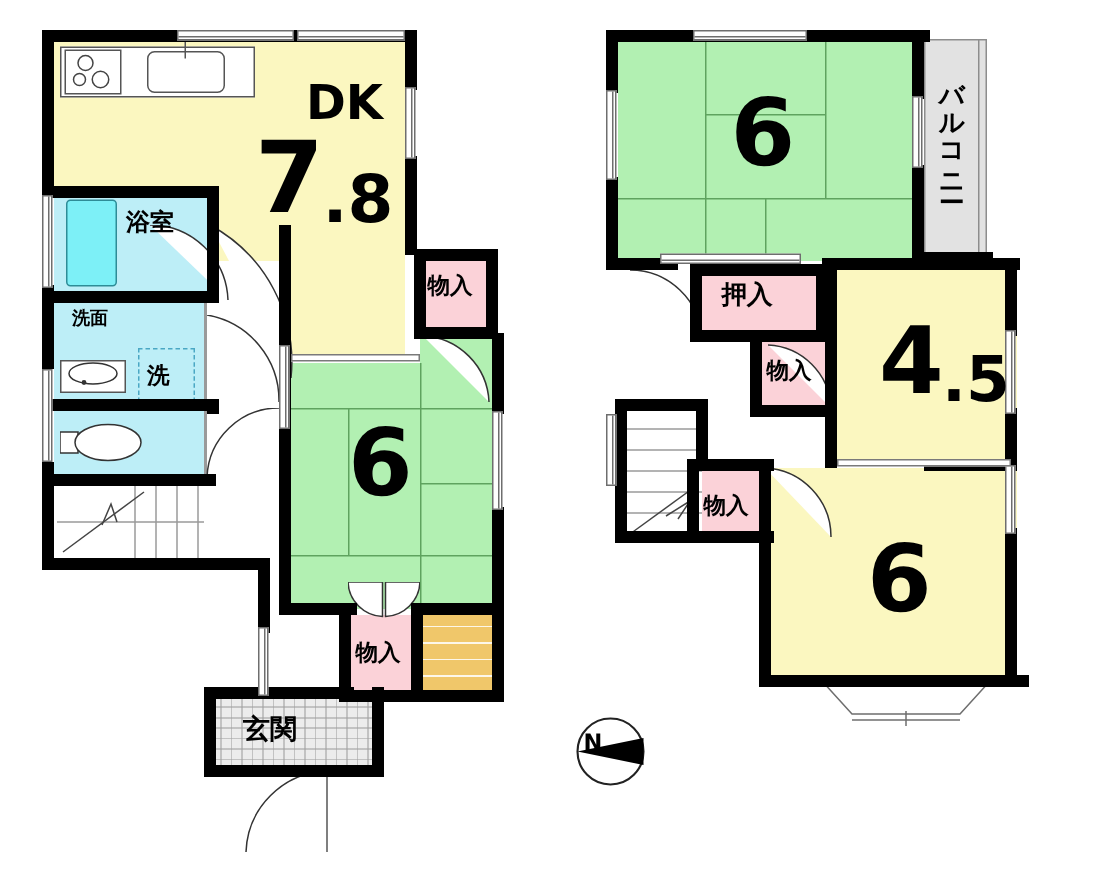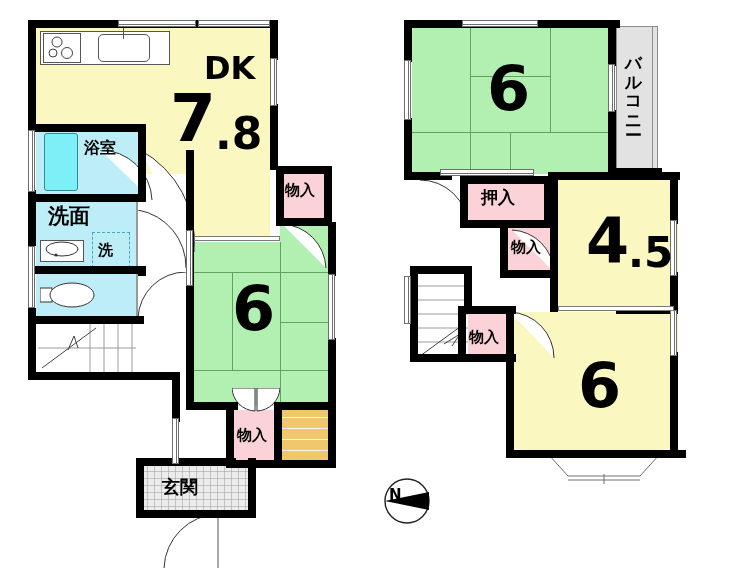--- a/index.html
+++ b/index.html
@@ -231,21 +231,21 @@
     <div class="win win-v" style="left:28px;top:246px;height:62px;"></div>
     <div class="win win-v" style="left:328px;top:274px;height:66px;"></div>
     <div class="win win-v" style="left:186px;top:230px;height:56px;"></div>
     <div class="win win-v" style="left:172px;top:418px;height:46px;"></div>
     <div class="slide" style="left:194px;top:236px;width:86px;height:5px;"></div>
 
     <div class="lbl" style="left:204px;top:52px;font-size:32px;">DK</div>
     <div class="lbl" style="left:170px;top:86px;font-size:66px;">7</div>
     <div class="lbl" style="left:215px;top:112px;font-size:44px;">.8</div>
     <div class="lbl" style="left:84px;top:140px;font-size:16px;">浴室</div>
-    <div class="lbl" style="left:48px;top:206px;font-size:21px;">洗面</div>
+    <div class="lbl" style="left:48px;top:206px;font-size:12px;">洗面</div>
     <div class="lbl" style="left:98px;top:243px;font-size:15px;">洗</div>
     <div class="lbl" style="left:285px;top:183px;font-size:15px;">物入</div>
     <div class="lbl" style="left:232px;top:278px;font-size:62px;">6</div>
     <div class="lbl" style="left:237px;top:428px;font-size:15px;">物入</div>
     <div class="lbl" style="left:162px;top:478px;font-size:18px;">玄関</div>
   </div>
 
   <div>
 
     <div class="rm fill-tat" style="left:412px;top:26px;width:196px;height:148px;"></div>

